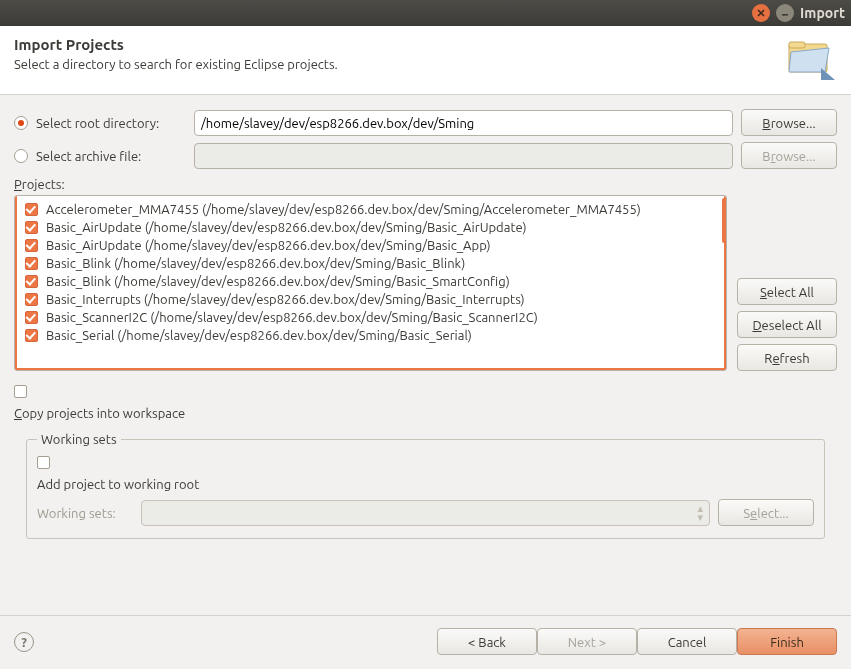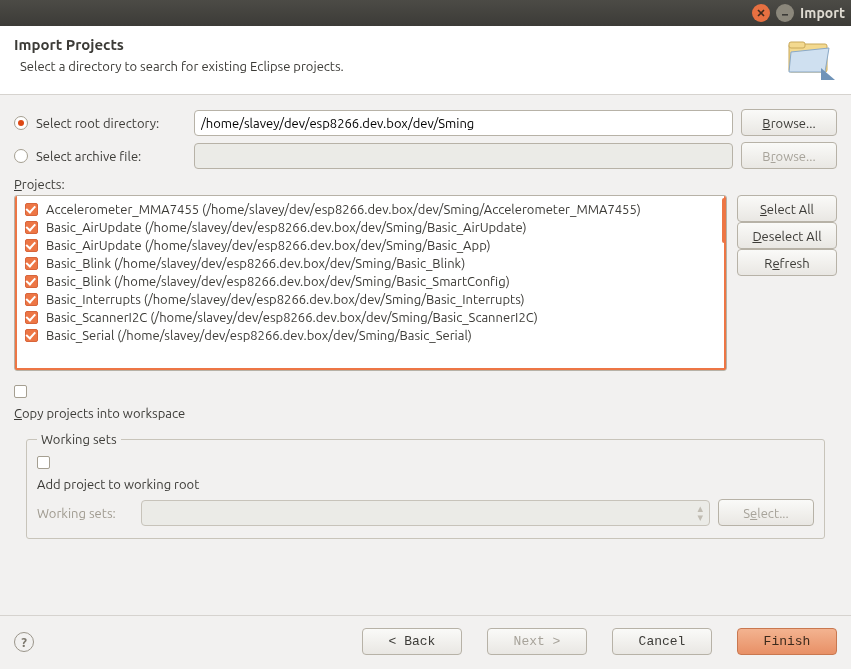--- a/index.html
+++ b/index.html
@@ -34,21 +34,21 @@
   .win-min { background: #8b877b; }
   .header {
     background: #fff;
     padding: 10px 14px;
     display: flex;
     align-items: flex-start;
     justify-content: space-between;
     border-bottom: 1px solid #d6d3cf;
   }
   .header-text h2 { margin: 0 0 4px; font-size: 15px; font-weight: bold; }
-  .header-text p { margin: 6px; font-size: 13px; color: #3c3b37; }
+  .header-text p { margin: 0; font-size: 13px; color: #3c3b37; }
   .folder-icon svg { width: 52px; height: 46px; }
   .body {
     padding: 14px;
   }
   .row {
     display: flex;
     align-items: center;
     gap: 8px;
     margin-bottom: 6px;
   }
@@ -86,21 +86,21 @@
     color: #3c3b37;
     cursor: pointer;
   }
   .btn:disabled { color: #a7a39a; cursor: default; }
   .btn.primary {
     background: linear-gradient(#f3b390, #e89066);
     border-color: #c97850;
     color: #3c2a1c;
   }
   .projects-label { margin: 8px 0 4px; }
-  .projects-area { display: flex; gap: 10px; align-items: flex-start; }
+  .projects-area { display: flex; gap: 10px; align-items: flex-end; }
   .listbox {
     flex: 1;
     height: 176px;
     border: 1px solid #b7b2a7;
     background: #fff;
     border-radius: 3px;
     overflow: hidden;
     position: relative;
   }
   .list-inner {
@@ -129,21 +129,21 @@
     display: inline-flex; align-items: center; justify-content: center;
   }
   .chk.checked {
     background: #ed7645; border-color: #d8653b;
   }
   .chk.checked::after {
     content: ""; width: 7px; height: 4px;
     border-left: 2px solid #fff; border-bottom: 2px solid #fff;
     transform: rotate(-48deg) translate(0,-1px);
   }
-  .side-btns { display: flex; flex-direction: column; }
+  .side-btns { display: flex; flex-direction: column; gap: 6px; }
   .side-btns .btn { width: 100px; }
   .checkbox-row {
     display: flex; align-items: flex-start; gap: 8px; margin: 14px 0 8px; flex-direction: column;
   }
   fieldset {
     border: 1px solid #c8c4ba;
     border-radius: 3px;
     padding: 8px 10px 12px;
     margin: 12px;
   }
@@ -165,21 +165,21 @@
     display: flex;
     align-items: center;
     border-top: 1px solid #d6d3cf;
   }
   .help {
     width: 20px; height: 20px; border: 1.5px solid #9a958a;
     border-radius: 50%;
     display: flex; align-items: center; justify-content: center;
     color: #7d786e; font-weight: bold; font-size: 13px;
   }
-  .footer-btns { margin-left: auto; display: flex; gap: 25px; font-family: Liberation Mono, monospace; }
+  .footer-btns { margin-left: auto; display: flex; gap: 0; }
   .footer-btns .btn { width: 100px; }
   .underline { text-decoration: underline; }
 </style>
 </head>
 <body>
 
 <div class="titlebar">
   <div class="win-btn win-close">
     <svg width="8" height="8" viewBox="0 0 8 8">
         <path d="M1 1 L7 7 M7 1 L1 7" stroke="#402a1c" stroke-width="1.6"></path>

